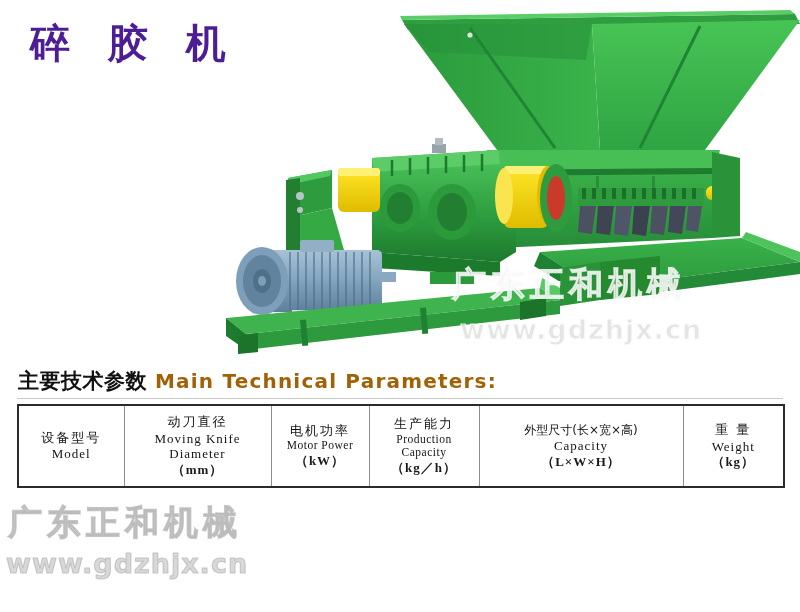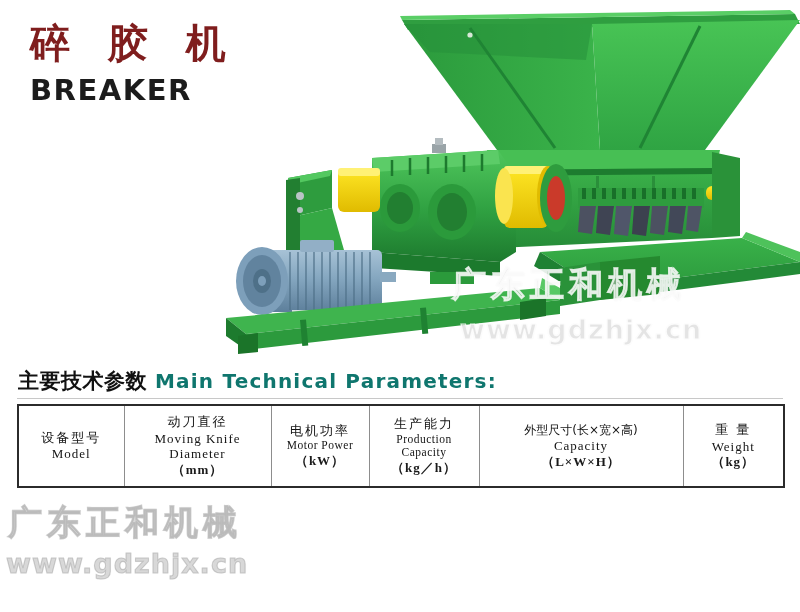--- a/index.html
+++ b/index.html
@@ -2,21 +2,21 @@
 <html><head>
 <meta charset="utf-8">
 <style>
   html,body{margin:0;padding:0;background:#ffffff;}
   body{width:800px;height:612px;position:relative;overflow:hidden;
        font-family:"Liberation Serif",serif;background:#fff;}
 
   
   #title-block{position:absolute;left:30px;top:22px;z-index:40;}
   #title-cn{font-family:"DejaVu Sans",sans-serif;font-weight:bold;font-size:40px;
-            color:#7f1d1d;letter-spacing:12px;line-height:1.05;white-space:nowrap;}
+            color:#4c1d95;letter-spacing:12px;line-height:1.05;white-space:nowrap;}
   #title-en{font-family:"DejaVu Sans",sans-serif;font-weight:bold;font-size:29px;
             color:#1c1c1c;letter-spacing:1.5px;margin-top:12px;line-height:1;}
 
   
   #photo{position:absolute;left:0;top:0;width:800px;height:362px;overflow:hidden;background:#fff;}
   #photo svg{display:block;}
 
   
   .wm{position:absolute;pointer-events:none;white-space:nowrap;
       font-family:"DejaVu Sans",sans-serif;font-weight:bold;
@@ -28,21 +28,21 @@
   #wm1-cn{left:452px;top:262px;font-size:34px;letter-spacing:5px;z-index:30;}
   #wm1-url{left:460px;top:314px;font-size:27px;letter-spacing:1px;z-index:30;}
   #wm2-cn{left:8px;top:500px;font-size:34px;letter-spacing:5px;z-index:30;}
   #wm2-url{left:6px;top:548px;font-size:27px;letter-spacing:1px;z-index:30;}
 
   
   #spec-heading{position:absolute;left:18px;top:367px;z-index:20;white-space:nowrap;}
   #spec-heading .cn{font-family:"DejaVu Sans",sans-serif;font-weight:bold;font-size:21px;
                     color:#111;letter-spacing:0.5px;}
   #spec-heading .en{font-family:"DejaVu Sans",sans-serif;font-weight:bold;font-size:20px;
-                    color:#0f766e;letter-spacing:1.2px;margin-left:8px;}
+                    color:#a16207;letter-spacing:1.2px;margin-left:8px;}
   #heading-rule{position:absolute;left:17px;top:398px;width:766px;height:1px;
                 background:#c8c8c8;z-index:20;}
 
   
   #spec-table{position:absolute;left:17px;top:404px;width:766px;
               border-collapse:collapse;table-layout:fixed;z-index:20;background:transparent;}
   #spec-table td,#spec-table th{border:1px solid #8d8d8d;padding:0;text-align:center;
               vertical-align:middle;color:#1a1a1a;background:transparent;}
   #spec-table{border:2px solid #2b2b2b;}
   #spec-table thead th{height:80px;}
@@ -261,21 +261,20 @@
   </svg>
 </div>
 
 <div class="wm" id="wm1-cn">广东正和机械</div>
 <div class="wm" id="wm1-url">www.gdzhjx.cn</div>
 <div class="wm wm-dark" id="wm2-cn">广东正和机械</div>
 <div class="wm wm-dark" id="wm2-url">www.gdzhjx.cn</div>
 
 <div id="title-block">
   <div id="title-cn">碎 胶 机</div>
-  <div id="title-en">BREAKER</div>
 </div>
 
 <div id="spec-heading">
   <span class="cn">主要技术参数</span><span class="en">Main Technical Parameters:</span>
 </div>
 <div id="heading-rule"></div>
 
 <table id="spec-table">
   <colgroup>
     <col style="width:106px">

